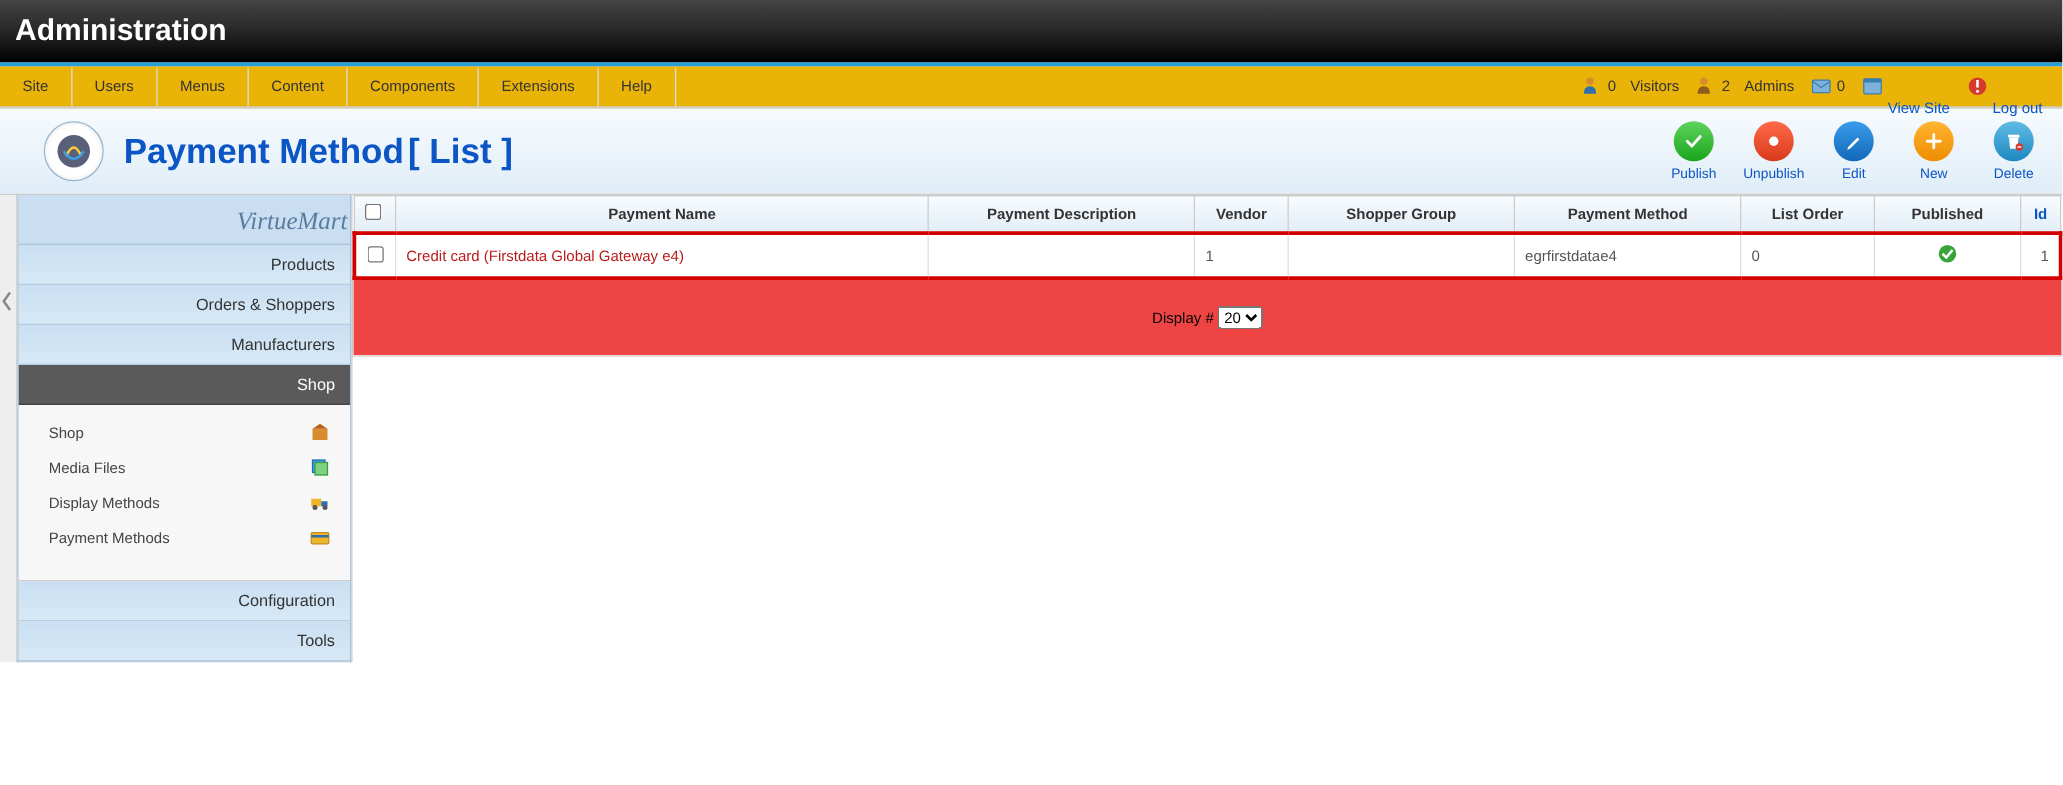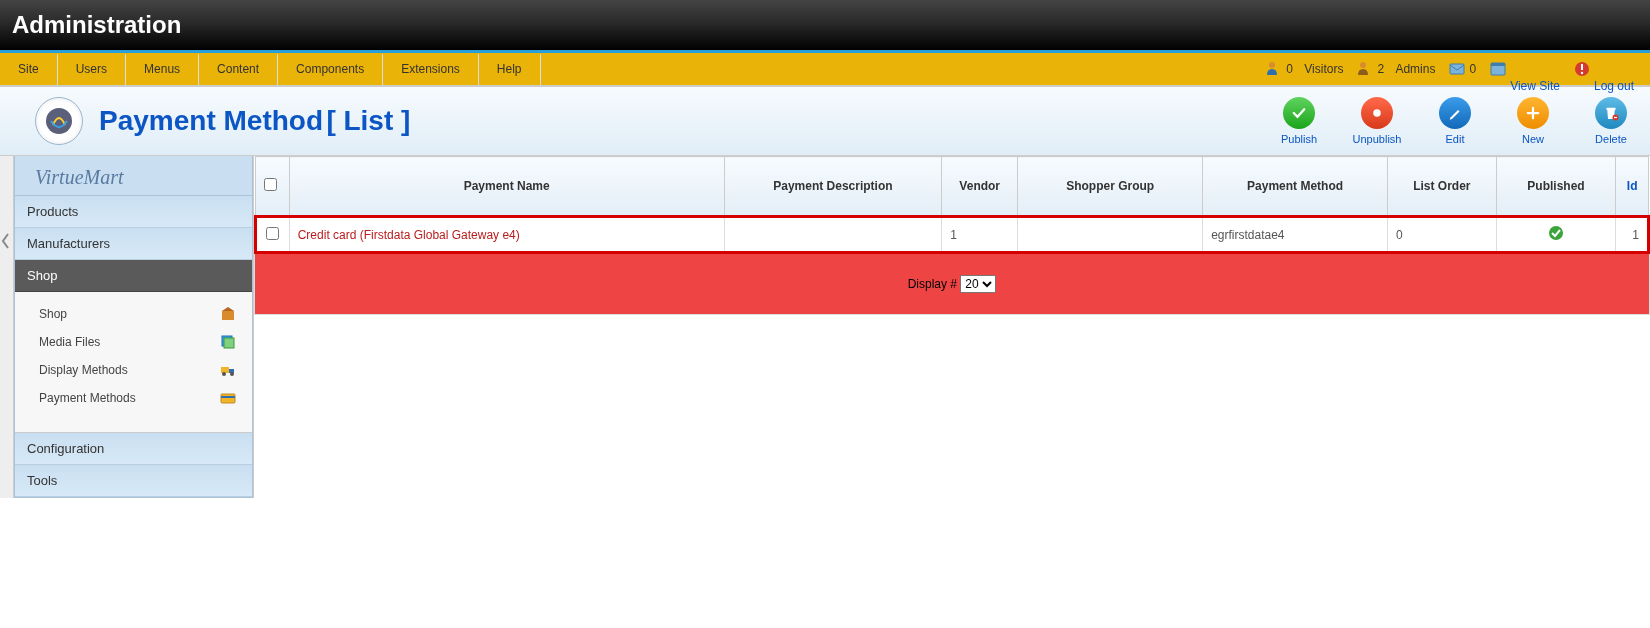--- a/index.html
+++ b/index.html
@@ -18,45 +18,45 @@
 .menu-item { padding: 0 18px; line-height: 31px; border-right: 1px solid #ddd; color: #333; font-size: 12px; cursor: pointer; }
 .menu-right { margin-left: auto; display: flex; align-items: center; gap: 14px; padding-right: 16px; font-size: 12px; color:#333; }
 .menu-right .mi { display:flex; align-items:center; gap:4px; cursor:pointer;}
 .menu-right .mi a { color:#0b55c4; text-decoration:none;margin-top:33px; }
 .ic { width:16px; height:16px; display:inline-block; }
 
 
 .content-header { background: linear-gradient(to bottom, #f7fbfe 0%, #e0edf7 100%); border: 1px solid #ccc; border-left:none; border-right:none; display:flex; align-items:center; padding: 10px 10px 10px 35px;}
 .vm-icon { width: 48px; height:48px; border-radius:50%; background:#fff; border:1px solid #98b5cf; display:flex; align-items:center; justify-content:center; margin-right:16px; box-shadow: inset 0 0 4px rgba(0,0,0,0.1);}
 .page-title { font-size: 28px; color:#0b55c4; font-weight:bold; }
-.toolbar { margin-left:auto; display:flex; gap:20px; }
+.toolbar { margin-left:auto; display:flex; gap:6px; }
 .tool-btn { width: 58px; text-align:center; cursor:pointer; color:#0b55c4; font-size:11px;}
 .tool-btn .circle { width:32px; height:32px; border-radius:50%; margin:0 auto 4px; display:flex; align-items:center; justify-content:center; }
 .c-green { background: linear-gradient(to bottom,#5fd35f,#1aa51a); }
 .c-red { background: linear-gradient(to bottom,#ff6a4a,#d83a1a); }
 .c-blue { background: linear-gradient(to bottom,#3a9deb,#1268b8); }
 .c-orange { background: linear-gradient(to bottom,#ffb531,#ee8d00); }
 .c-trash { background: linear-gradient(to bottom,#5fbce5,#1e88c0); position:relative;}
 .tool-btn svg { width:18px; height:18px; }
 
 
 .layout { display:flex; }
 .collapser { width:14px; background:#eee; border-right:1px solid #ccc; }
-.sidebar { width:239px; background: linear-gradient(to bottom,#c7def0,#e4f0f9); border:1px solid #aac3d8; border-top:none; }
+.sidebar { width:267px; background: linear-gradient(to bottom,#c7def0,#e4f0f9); border:1px solid #aac3d8; border-top:none;text-align:right; }
 .vm-logo { padding: 10px 2px 6px 20px; font-family: "Comic Sans MS", cursive; font-size:20px; font-style:italic; color:#5a7ba0; background:#c9dff1; border-bottom:1px solid #aac3d8;}
 .side-link { padding: 8px 12px; border-bottom:1px solid #b8cddf; background: linear-gradient(to bottom,#c9dff1,#d7e9f7); color:#333; font-size:13px; cursor:pointer;}
 .side-link.dark { background:#5a5a5a; color:#fff; border-bottom-color:#444;}
 .sub-panel { background:#f7f7f7; border-bottom:1px solid #ccc; padding: 8px 0 20px;}
 .sub-item { display:flex; justify-content:space-between; align-items:center; padding: 6px 16px 6px 24px; color:#444; font-size:12px; cursor:pointer;}
 .sub-icon { width:16px; height:16px; }
 .main { flex:1; border-left:1px solid #ccc;}
 
 
 .tbl { width:100%; border-collapse:collapse; }
-.tbl th { background: linear-gradient(to bottom,#f7fbfe,#e3eef7); border:1px solid #ccc; padding:21px 8px; font-weight:bold; color:#333; text-align:left; font-size:12px;}
+.tbl th { background: linear-gradient(to bottom,#f7fbfe,#e3eef7); border:1px solid #ccc; padding:6px 8px; font-weight:bold; color:#333; text-align:left; font-size:12px;}
 .tbl td { border:1px solid #ddd; padding: 7px 8px; font-size:12px; color:#555;}
 .tbl tr.highlight td { border-top:3px solid #d40000; border-bottom:3px solid #d40000; }
 .tbl tr.highlight td:first-child { border-left:3px solid #d40000;}
 .tbl tr.highlight td:last-child { border-right:3px solid #d40000;}
 .row-link { color:#b91c1c; text-decoration:none; }
 .pub-tick { width:16px; height:16px; display:inline-block;}
 .display-row { text-align:center; padding:21px; border:1px solid #ddd; border-top:none; background:#ef4444;}
 .display-row select { font-size:12px; }
 a.hdr-link { color:#0b55c4; text-decoration:none; }
 .chk-col { width:28px; text-align:center;}
@@ -180,20 +180,21 @@
 <div class="layout">
   <div style="display:flex;">
     <div class="collapser">
       <svg width="12" height="30" viewBox="0 0 12 30" style="margin-top:70px">
           <path d="M8 8 L3 15 L8 22" stroke="#888" fill="none" stroke-width="2"></path>
         </svg>
     </div>
     <div class="sidebar">
       <div class="vm-logo">VirtueMart</div>
       <div class="side-link">Products</div>
+      <div class="side-link">Orders &amp; Shoppers</div>
       <div class="side-link">Manufacturers</div>
       <div class="side-link dark">Shop</div>
       <div class="sub-panel">
         <div class="sub-item">
             <span>Shop</span>
             <span class="sub-icon"><svg viewBox="0 0 16 16">
                 <rect x="2" y="5" width="12" height="9" fill="#d98c2e"></rect>
                 <path d="M2 5 L8 1 L14 5" fill="#b5651d"></path>
               </svg></span>
           </div>

